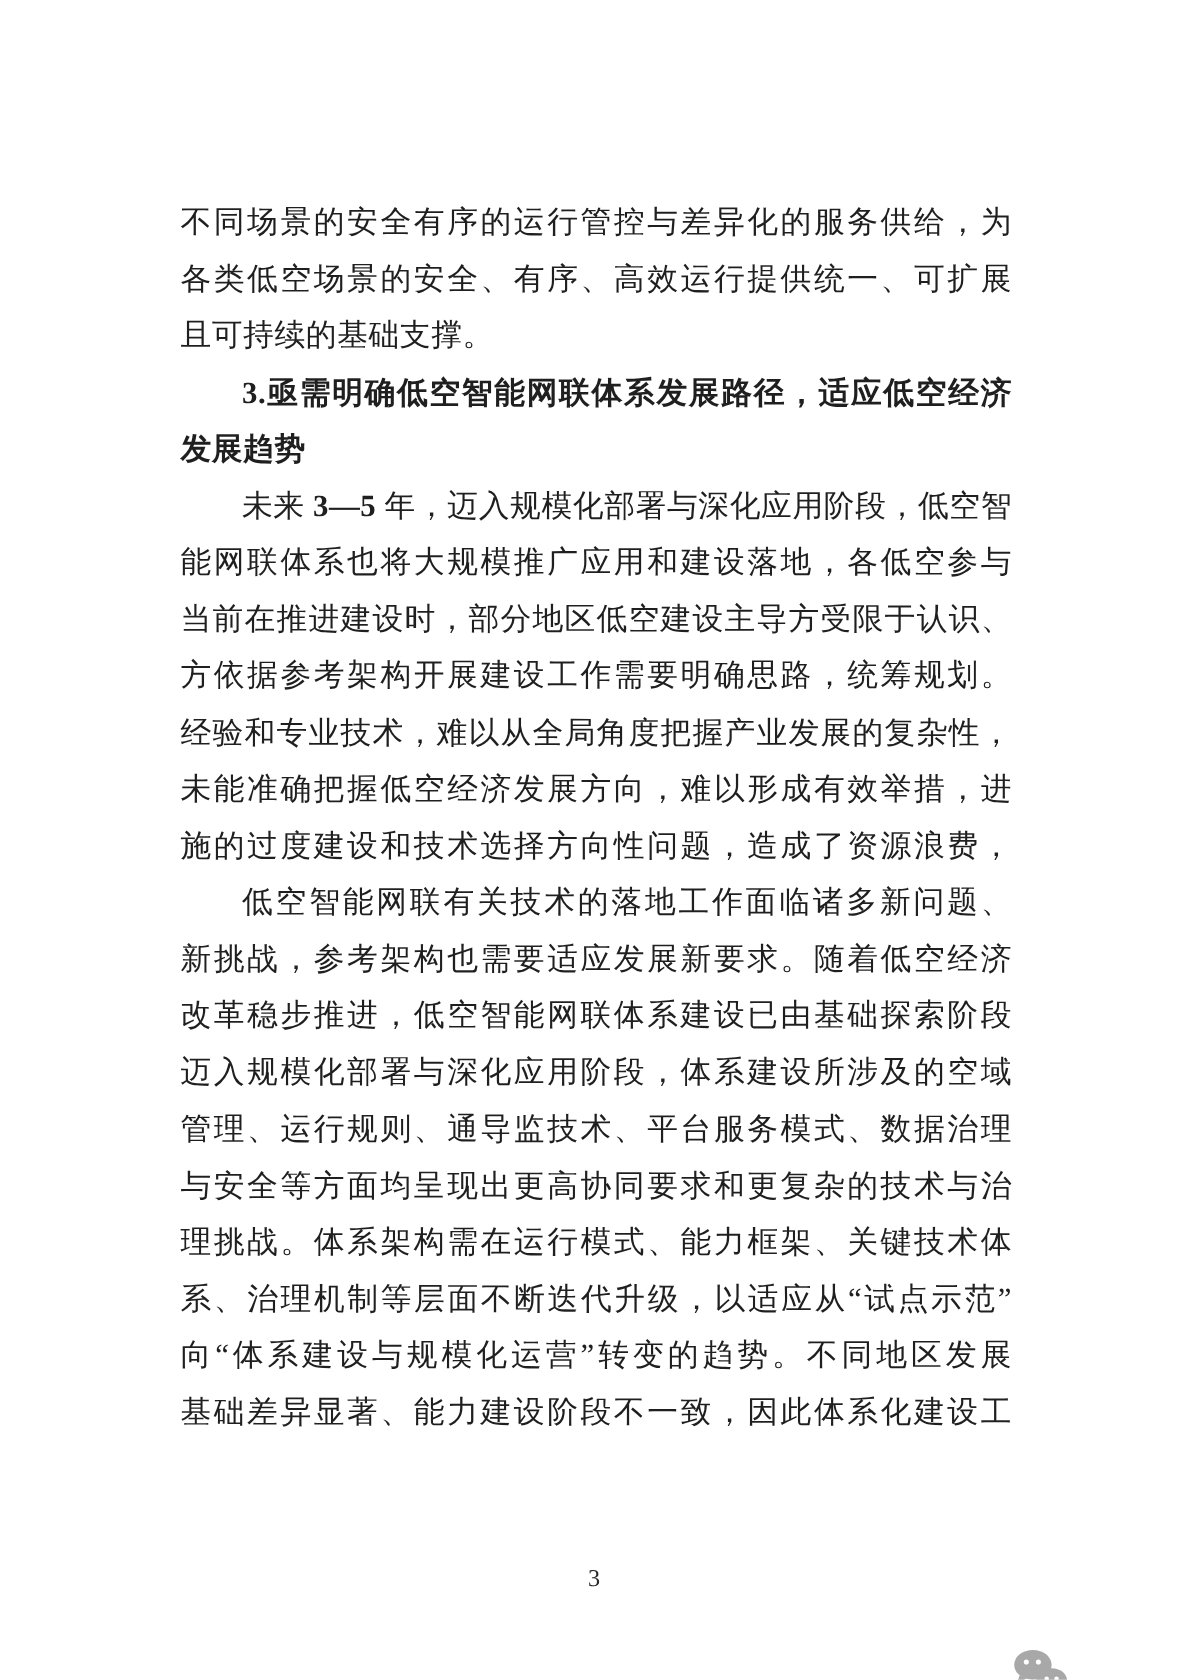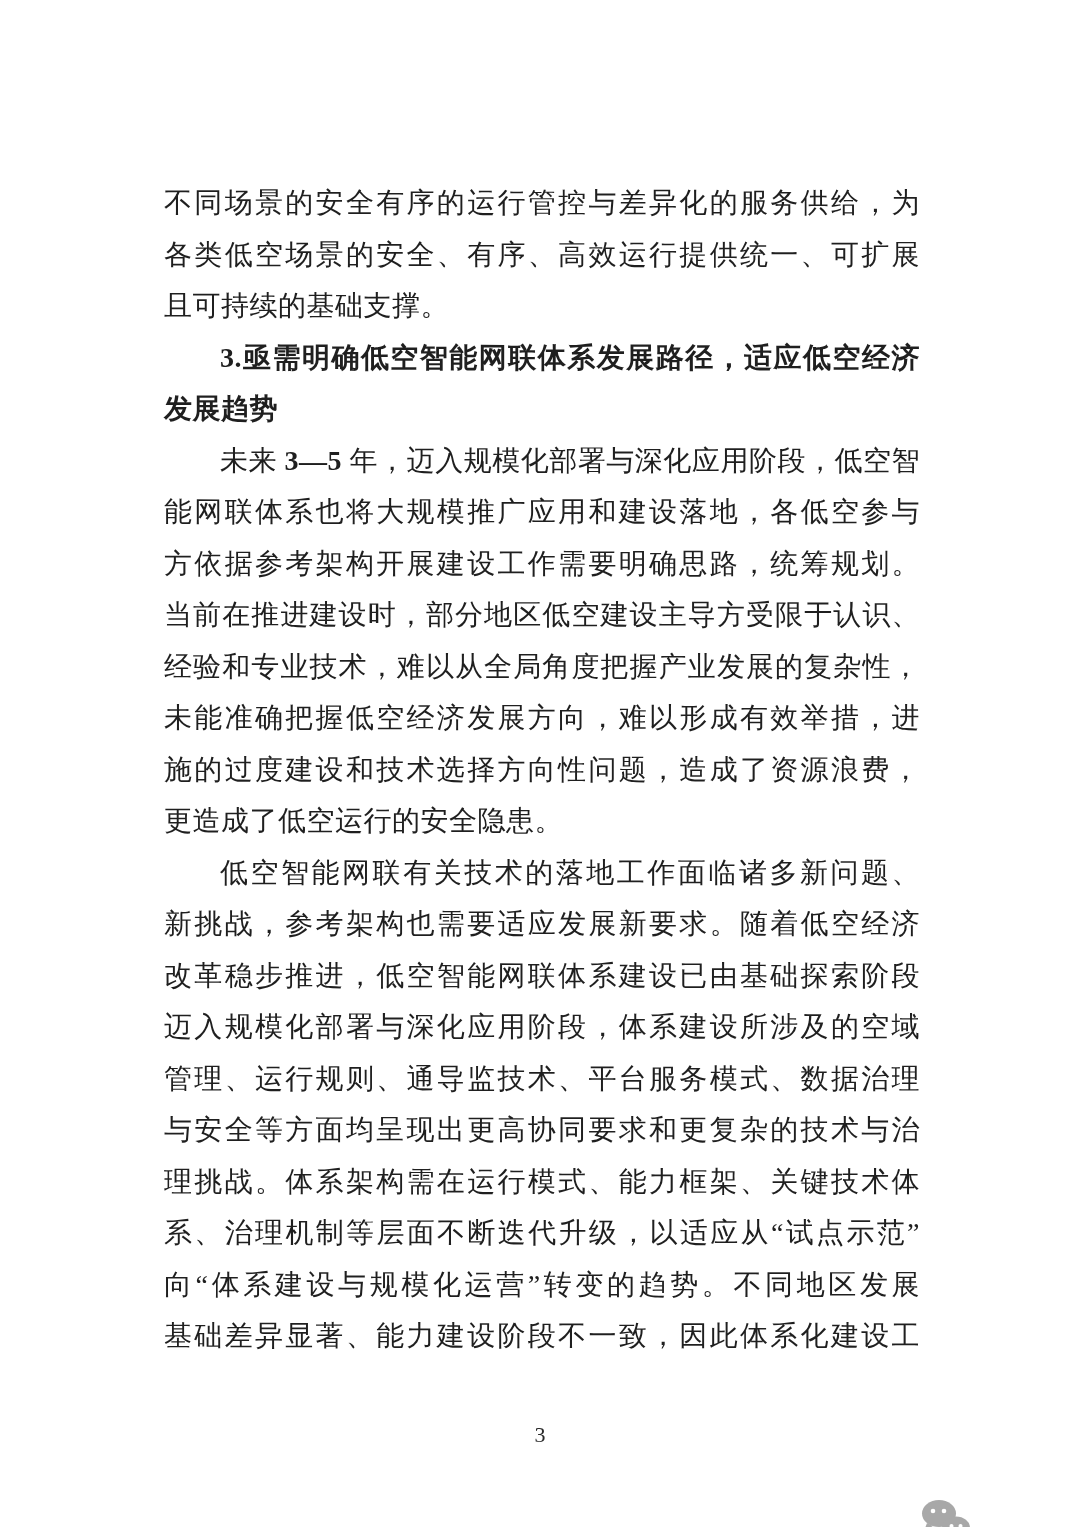--- a/index.html
+++ b/index.html
@@ -85,26 +85,25 @@
 <div class="page">
 
   <div class="doc-body">
       <div class="line j">不同场景的安全有序的运行管控与差异化的服务供给，为</div>
       <div class="line j">各类低空场景的安全、有序、高效运行提供统一、可扩展</div>
       <div class="line">且可持续的基础支撑。</div>
       <div class="line j b i">3.亟需明确低空智能网联体系发展路径，适应低空经济</div>
       <div class="line b">发展趋势</div>
       <div class="line j i"><span>未来 </span><span style="font-weight: 700;">3—5</span><span> 年，迈入规模化部署与深化应用阶段，低空智</span></div>
       <div class="line j">能网联体系也将大规模推广应用和建设落地，各低空参与</div>
+      <div class="line j">当前在推进建设时，部分地区低空建设主导方受限于认识、</div>
       <div class="line j">方依据参考架构开展建设工作需要明确思路，统筹规划。</div>
-      <div class="line j">当前在推进建设时，部分地区低空建设主导方受限于认识、</div>
       <div class="line j">经验和专业技术，难以从全局角度把握产业发展的复杂性，</div>
       <div class="line j">未能准确把握低空经济发展方向，难以形成有效举措，进</div>
       <div class="line j">施的过度建设和技术选择方向性问题，造成了资源浪费，</div>
-      <div class="line">更造成了低空运行的安全隐患。</div>
       <div class="line j i">低空智能网联有关技术的落地工作面临诸多新问题、</div>
       <div class="line j">新挑战，参考架构也需要适应发展新要求。随着低空经济</div>
       <div class="line j">改革稳步推进，低空智能网联体系建设已由基础探索阶段</div>
       <div class="line j">迈入规模化部署与深化应用阶段，体系建设所涉及的空域</div>
       <div class="line j">管理、运行规则、通导监技术、平台服务模式、数据治理</div>
       <div class="line j">与安全等方面均呈现出更高协同要求和更复杂的技术与治</div>
       <div class="line j">理挑战。体系架构需在运行模式、能力框架、关键技术体</div>
       <div class="line j">系、治理机制等层面不断迭代升级，以适应从“试点示范”</div>
       <div class="line j">向“体系建设与规模化运营”转变的趋势。不同地区发展</div>
       <div class="line j">基础差异显著、能力建设阶段不一致，因此体系化建设工</div>

